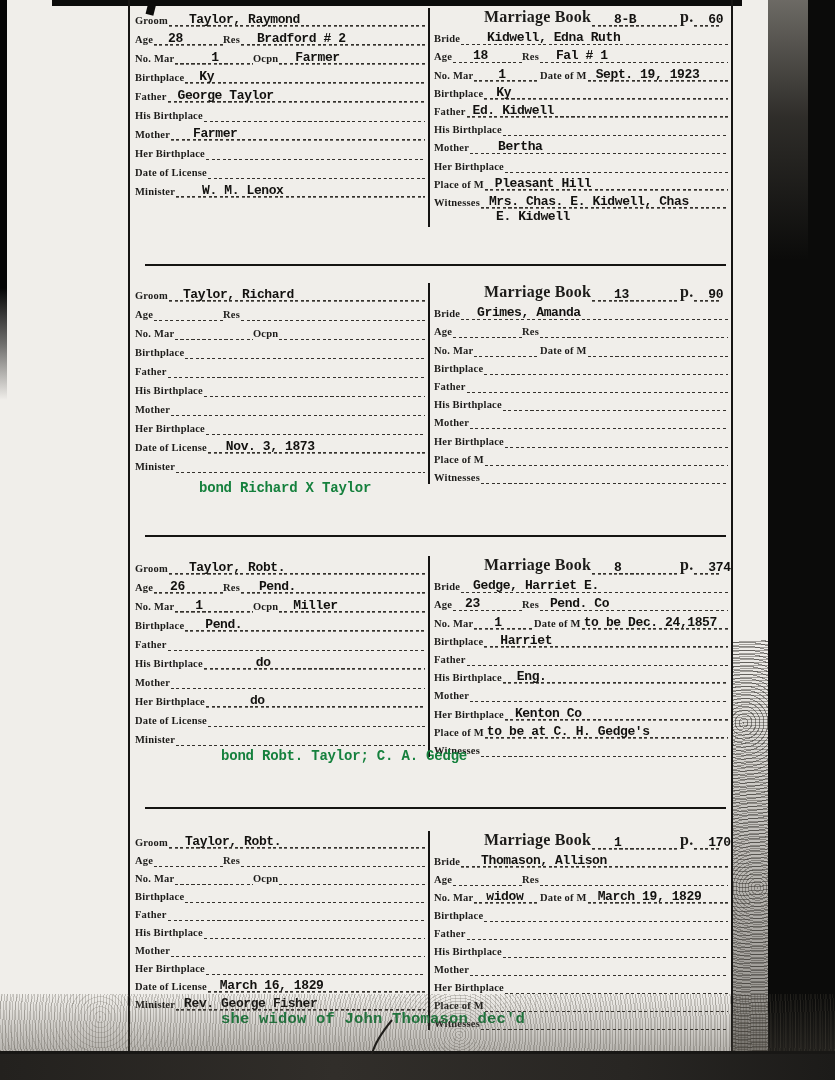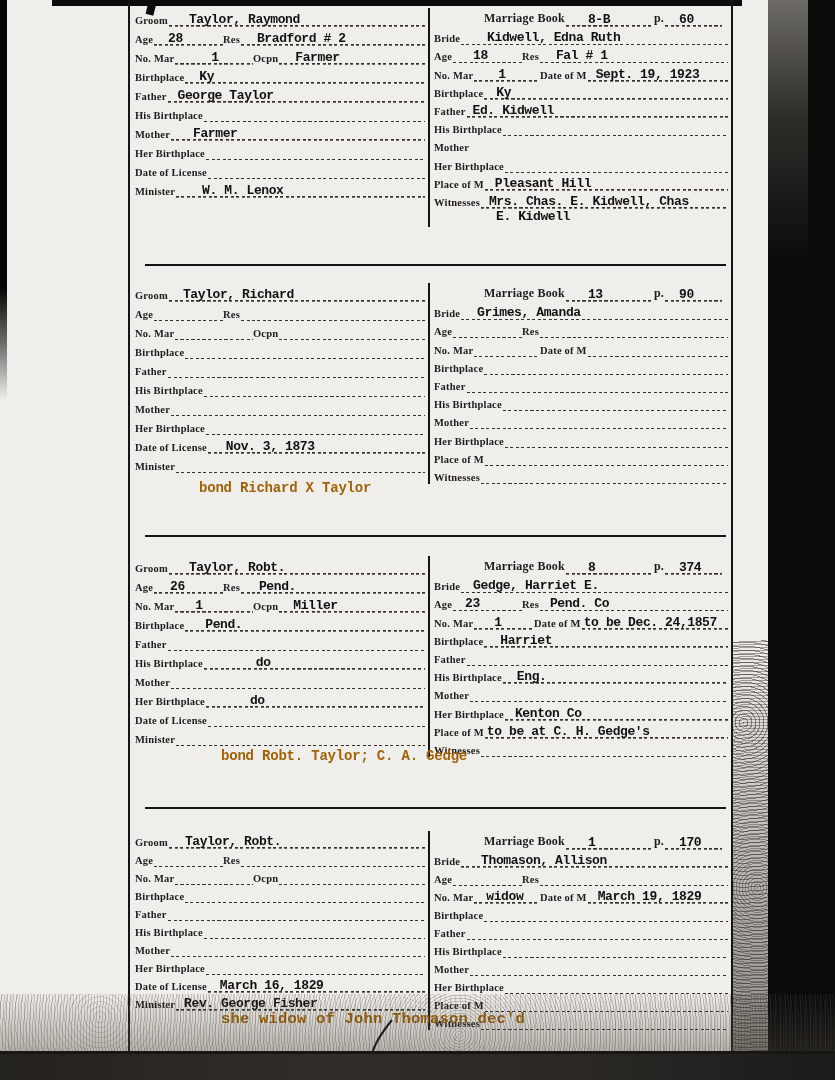--- a/index.html
+++ b/index.html
@@ -49,26 +49,26 @@
   .r3 .row{height:18px;}
   .seg{display:flex;align-items:flex-end;min-width:0;}
   .lbl{flex:0 0 auto;font-family:"Liberation Serif",serif;font-weight:700;font-size:10.5px;
        color:#1d1c1a;letter-spacing:.2px;white-space:nowrap;padding:0 1px 1px 0;}
   .fill{flex:1 1 auto;min-width:6px;display:flex;align-items:flex-end;
         background:repeating-linear-gradient(90deg,#34312c 0 3px,transparent 3px 5.5px) left bottom/100% 1.7px no-repeat;}
   .val{font-family:"Liberation Mono","DejaVu Sans Mono",monospace;font-weight:700;font-size:13px;
        color:#12110f;white-space:nowrap;padding:0 0 1px 12px;letter-spacing:-.4px;line-height:1;}
 
   .hdr{display:flex;align-items:flex-end;height:19px;margin-left:50px;width:238px;}
-  .hdr .lbl{font-size:12px;}
+  .hdr .lbl{font-size:16px;}
   .extra{height:18px;font-family:"Liberation Mono","DejaVu Sans Mono",monospace;font-weight:700;
          font-size:13px;color:#12110f;padding-left:62px;letter-spacing:-.4px;}
 
   .note{position:absolute;font-family:"Liberation Mono","DejaVu Sans Mono",monospace;font-weight:700;
-        font-size:14px;color:#a16207;white-space:nowrap;letter-spacing:-.2px;}
+        font-size:14px;color:#15803d;white-space:nowrap;letter-spacing:-.2px;}
   .note-1{top:197px;left:64px;}
   .note-2{top:192px;left:86px;}
   .note-3{top:179px;left:86px;font-size:15.5px;letter-spacing:.2px;}
 </style>
 </head>
 <body>
 
 <div class="page" id="page" style="--paper: #f0eeea; --ink: #161513; --band: #0b0b0a;">
 
   <div class="top-bar"></div>
@@ -250,20 +250,23 @@
               <span class="seg" style="flex: 1 1 auto;">
                 <span class="lbl">His Birthplace</span>
                 <span class="fill">
                   <b class="val"></b>
                 </span>
               </span>
             </div>
             <div class="row">
               <span class="seg" style="flex: 1 1 auto;">
                 <span class="lbl">Mother</span>
+                <span class="fill">
+                  <b class="val" style="padding-left: 28px;">Bertha</b>
+                </span>
               </span>
             </div>
             <div class="row">
               <span class="seg" style="flex: 1 1 auto;">
                 <span class="lbl">Her Birthplace</span>
                 <span class="fill">
                   <b class="val"></b>
                 </span>
               </span>
             </div>

